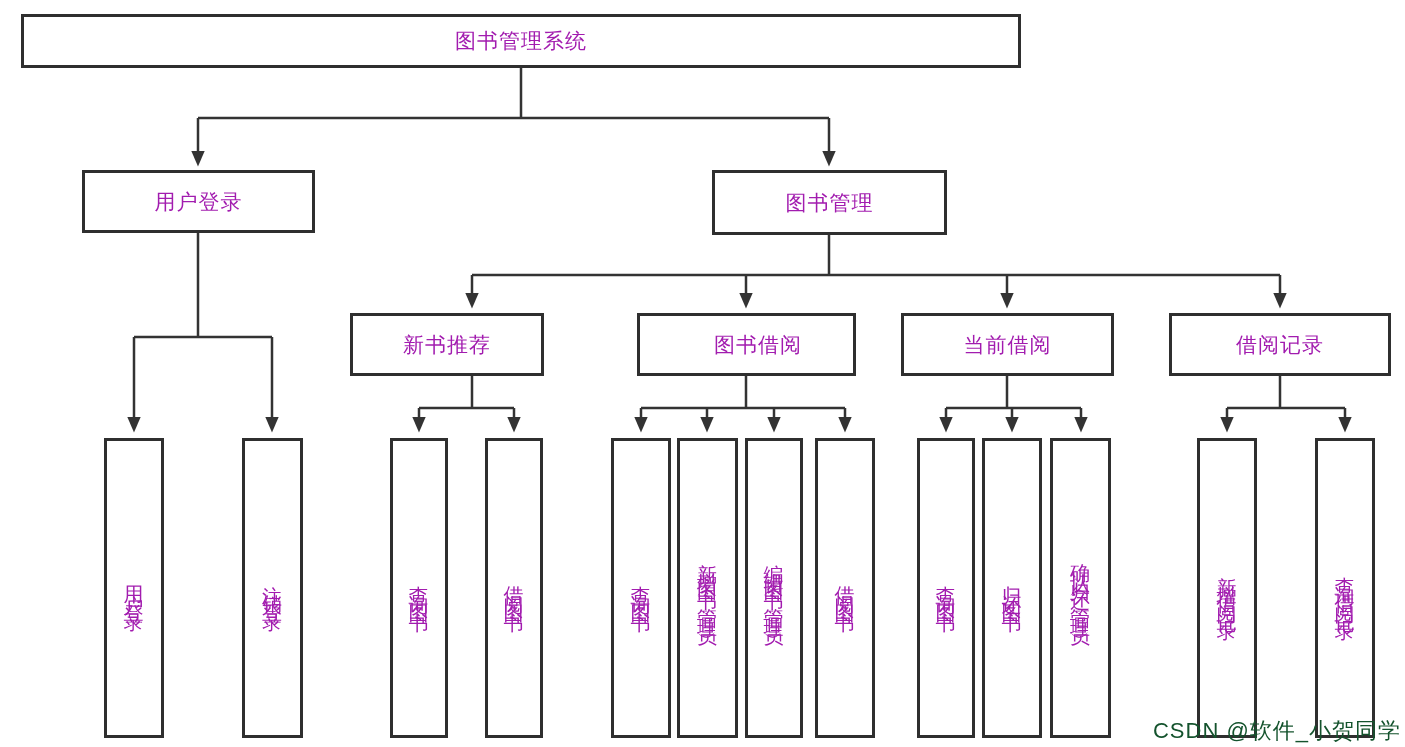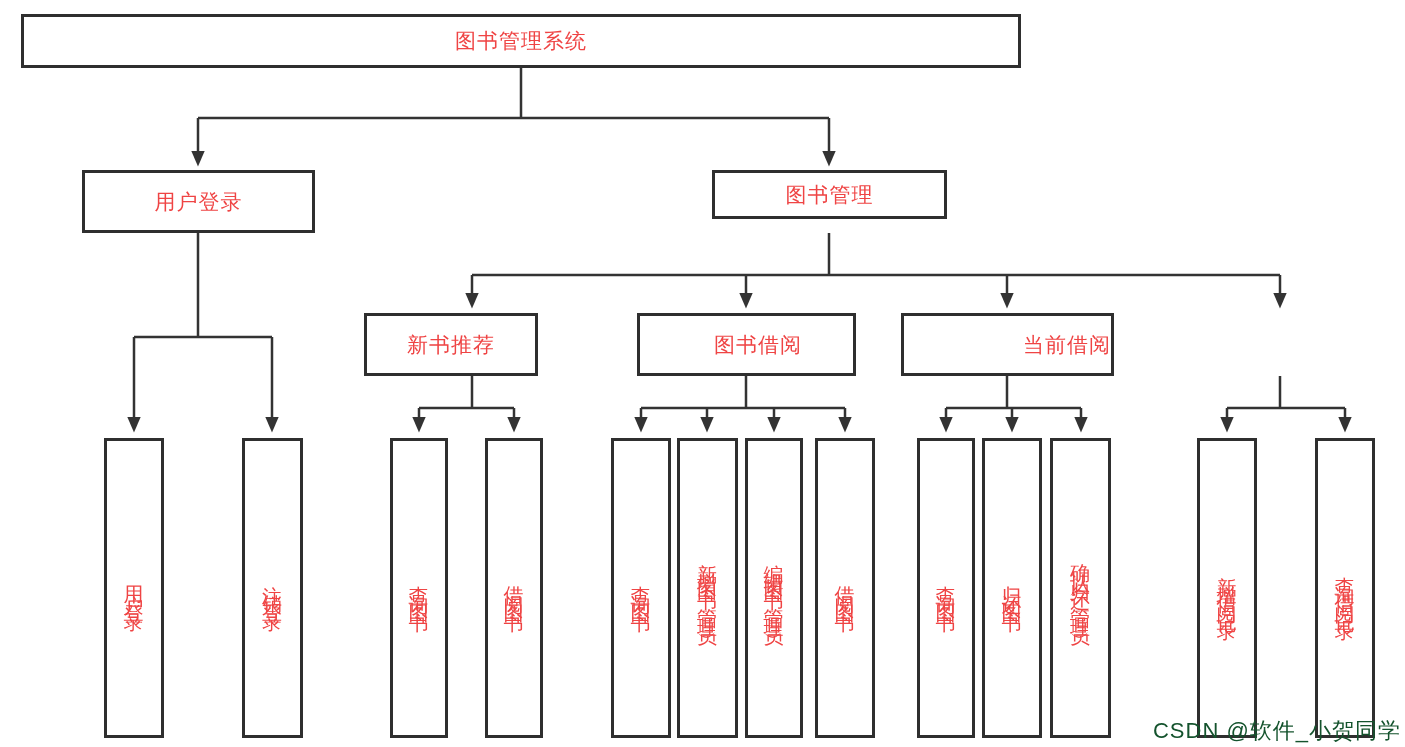--- a/index.html
+++ b/index.html
@@ -10,21 +10,21 @@
     overflow:hidden;
     font-family:"Liberation Sans","DejaVu Sans",sans-serif;
   }
   .connectors{position:absolute;left:0;top:0;width:1405px;height:747px;z-index:1;}
   .node{
     position:absolute;
     box-sizing:border-box;
     background:#ffffff;
     border:3px solid #2f2f2f;
     display:flex;align-items:center;justify-content:center;
-    color:#ef4444;
+    color:#a21caf;
     z-index:2;
   }
   .hbox{font-size:21px;letter-spacing:1px;}
   .vbox{font-size:20px;}
   .vbox .vtext{
     writing-mode:vertical-rl;
     text-orientation:mixed;
     letter-spacing:9px;
     line-height:1;
     white-space:nowrap;
@@ -92,32 +92,35 @@
     </g>
   </svg>
 
   <div class="node hbox" style="left:21px;top:14px;width:1000px;height:54px;">
     <span>图书管理系统</span>
   </div>
 
   <div class="node hbox" style="left:82px;top:170px;width:233px;height:63px;">
     <span>用户登录</span>
   </div>
-  <div class="node hbox" style="left:712px;top:170px;width:235px;height:49px;">
+  <div class="node hbox" style="left:712px;top:170px;width:235px;height:65px;">
     <span>图书管理</span>
   </div>
 
-  <div class="node hbox" style="left:364px;top:313px;width:174px;height:63px;">
+  <div class="node hbox" style="left:350px;top:313px;width:194px;height:63px;">
     <span>新书推荐</span>
   </div>
   <div class="node hbox" style="left:637px;top:313px;width:219px;height:63px;padding-left:23px;">
     <span>图书借阅</span>
   </div>
-  <div class="node hbox" style="left:901px;top:313px;width:213px;height:63px;justify-content:flex-end;">
+  <div class="node hbox" style="left:901px;top:313px;width:213px;height:63px;">
     <span>当前借阅</span>
+  </div>
+  <div class="node hbox" style="left:1169px;top:313px;width:222px;height:63px;">
+    <span>借阅记录</span>
   </div>
 
   <div class="node vbox" style="left:104px;top:438px;width:60px;height:300px;">
     <span class="vtext">用户登录</span>
   </div>
   <div class="node vbox" style="left:242px;top:438px;width:61px;height:300px;">
     <span class="vtext">注销登录</span>
   </div>
 
   <div class="node vbox" style="left:390px;top:438px;width:58px;height:300px;">

